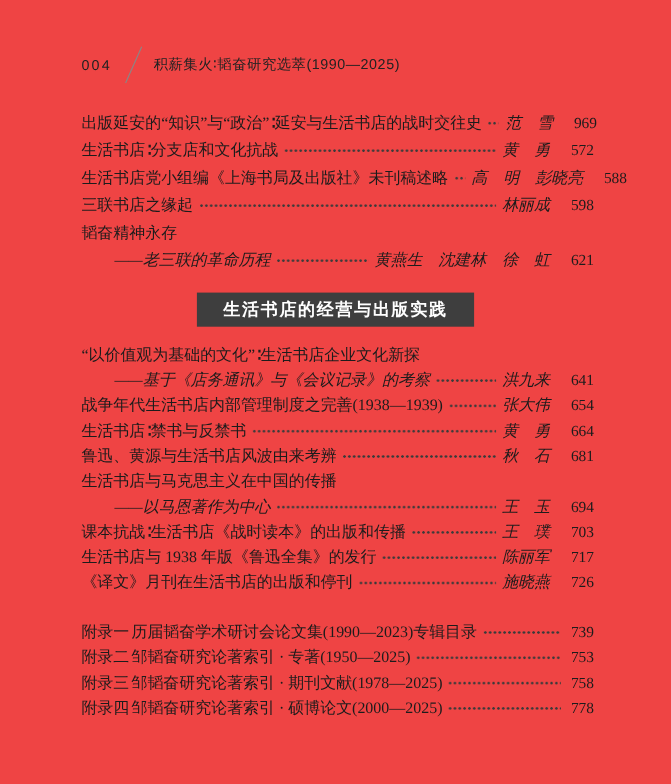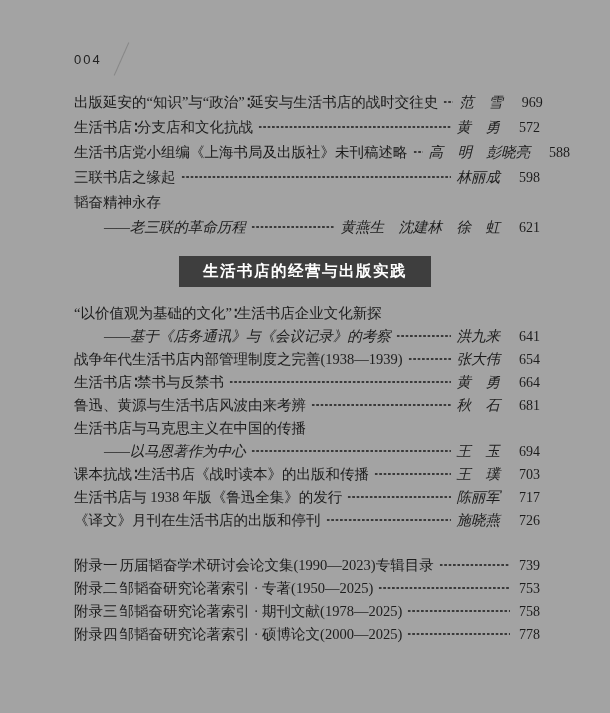--- a/index.html
+++ b/index.html
@@ -1,20 +1,20 @@
 <!DOCTYPE html>
 <html><head>
 <meta charset="utf-8">
 <style>
   html,body { margin:0; padding:0; background:#e8e8e8; }
   .page {
     position:relative;
     width:610px; height:713px;
     margin:0 auto;
-    background:#a3a3a3;
+    background:#ef4444;
     box-sizing:border-box;
     overflow:hidden;
     color:#1c1c1c;
     font-family:"Liberation Serif","DejaVu Serif",serif;
   }
 
   
   .header {
     display:flex; align-items:center;
     margin:44px 0 0 74px;
@@ -24,21 +24,21 @@
   .slash { display:inline-block; width:20px; height:30px; margin:0 8px 0 10px; position:relative; }
   .slash::before {
     content:""; position:absolute; left:9px; top:-3px;
     width:1px; height:36px; background:#888;
     transform:rotate(24deg);
   }
   .running-title { font-size:13px; color:#222; letter-spacing:0.5px; }
 
   
   .toc { margin-left:74px; width:466px; font-size:14.5px; }
-  .toc1 { margin-top:16px; }
+  .toc1 { margin-top:26px; }
   .toc2 { margin-top:15px;font-family:Liberation Serif, serif; }
   .appendix { margin-top:22px; }
 
   .toc-row { display:flex; align-items:baseline; white-space:nowrap; }
   .toc1 .toc-row { height:25px; line-height:25px; }
   .toc2 .toc-row, .appendix .toc-row { height:23px; line-height:23px; }
 
   .title { flex:0 0 auto; }
   .label { flex:0 0 auto; margin-right:2px; }
   .subtitle {
@@ -72,20 +72,21 @@
   }
 </style>
 </head>
 <body>
 
 <div class="page" style="color: rgb(28, 28, 28);">
 
   <div class="header">
     <span class="folio">004</span>
     <span class="slash"></span>
+    <span class="running-title">积薪集火∶韬奋研究选萃(1990—2025)</span>
   </div>
 
   <div class="toc toc1" id="toc1">
       <div class="toc-row">
         <span class="title">出版延安的“知识”与“政治”∶延安与生活书店的战时交往史</span>
         <span class="leader"></span>
         <span class="authors">范　雪</span>
         <span class="pageno">969</span>
       </div>
       <div class="toc-row">

